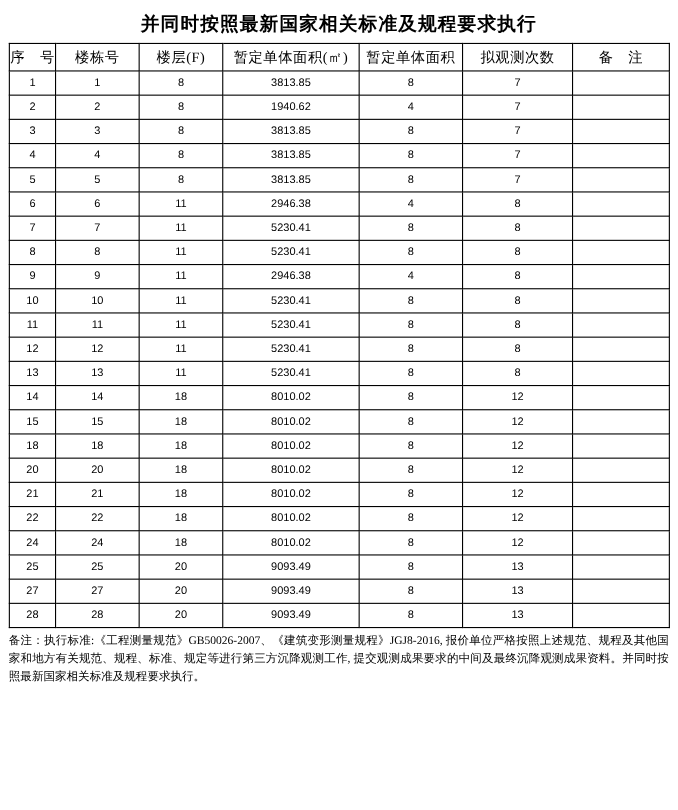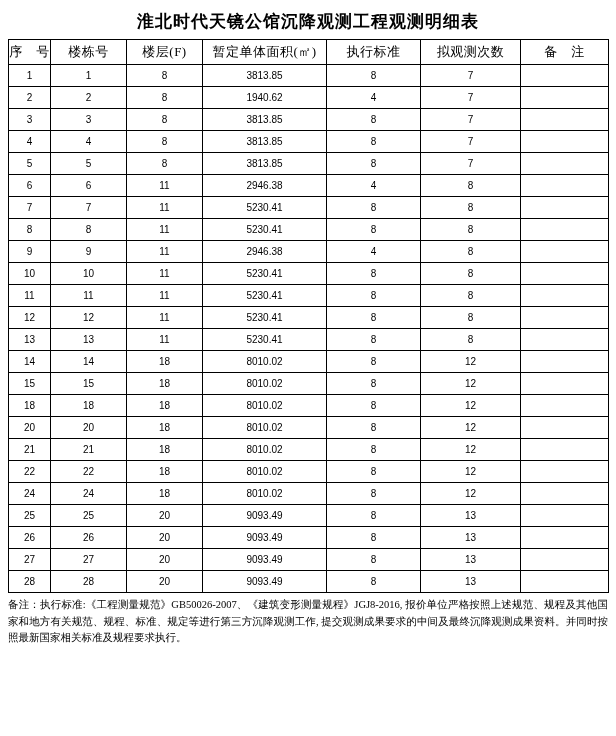--- a/index.html
+++ b/index.html
@@ -66,39 +66,39 @@
     font-family: "Liberation Serif", "DejaVu Serif", serif;
     width: 600px;
     text-align: justify;
   }
 </style>
 </head>
 <body>
 
 <div class="page">
 
-  <div class="doc-title">淮北时代天镜公馆沉降观测工程观测明细表</div>
+  <div class="doc-title">并同时按照最新国家相关标准及规程要求执行</div>
 
   <table class="main">
     <colgroup>
       <col class="col-seq">
       <col class="col-bldg">
       <col class="col-floor">
       <col class="col-area">
       <col class="col-points">
       <col class="col-times">
       <col class="col-remark">
     </colgroup>
     <thead>
       <tr>
         <th>序　号</th>
         <th>楼栋号</th>
         <th>楼层(F)</th>
         <th>暂定单体面积(㎡)</th>
-        <th>执行标准</th>
+        <th>暂定单体面积</th>
         <th>拟观测次数</th>
         <th>备　注</th>
       </tr>
     </thead>
     <tbody id="table-body">
         <tr>
           <td>1</td>
           <td>1</td>
           <td>8</td>
           <td>3813.85</td>
@@ -280,29 +280,20 @@
         <tr>
           <td>25</td>
           <td>25</td>
           <td>20</td>
           <td>9093.49</td>
           <td>8</td>
           <td>13</td>
           <td></td>
         </tr>
         <tr>
-          <td>26</td>
-          <td>26</td>
-          <td>20</td>
-          <td>9093.49</td>
-          <td>8</td>
-          <td>13</td>
-          <td></td>
-        </tr>
-        <tr>
           <td>27</td>
           <td>27</td>
           <td>20</td>
           <td>9093.49</td>
           <td>8</td>
           <td>13</td>
           <td></td>
         </tr>
         <tr>
           <td>28</td>

